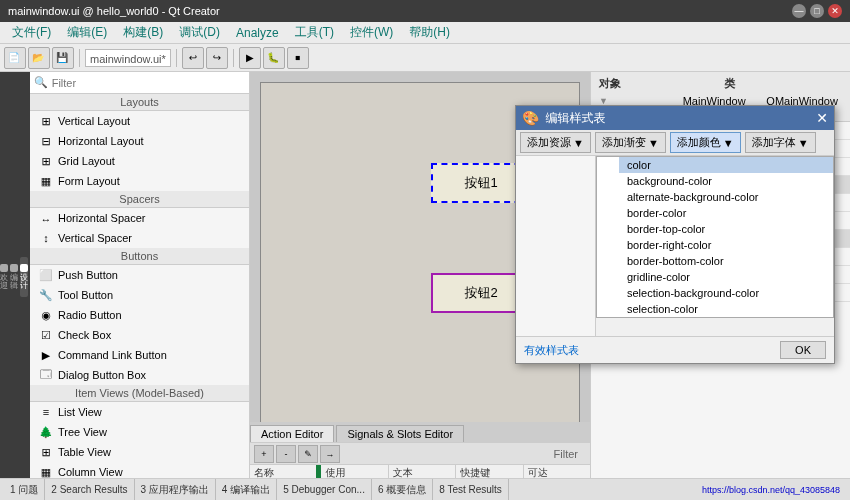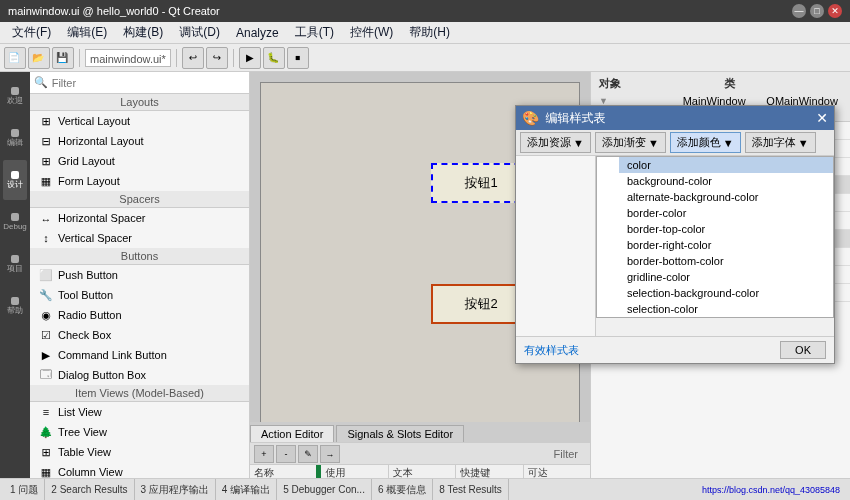--- a/index.html
+++ b/index.html
@@ -9,33 +9,33 @@
     .titlebar { height: 22px; background: #3c3c3c; display: flex; align-items: center; padding: 0 8px; color: #fff; font-size: 11px; }
     .titlebar-title { flex: 1; }
     .titlebar-btns { display: flex; gap: 4px; }
     .titlebar-btn { width: 14px; height: 14px; border-radius: 50%; display: flex; align-items: center; justify-content: center; font-size: 9px; color: #fff; cursor: pointer; }
     .titlebar-btn.min { background: #888; }
     .titlebar-btn.max { background: #888; }
     .titlebar-btn.close { background: #c44; }
 
     
     .menubar { height: 22px; background: #ececec; display: flex; align-items: center; border-bottom: 1px solid #ccc; padding: 0 4px; }
-    .menubar-item { padding: 18px 8px; font-size: 12px; cursor: pointer; color: #0f172a; }
+    .menubar-item { padding: 18px 8px; font-size: 12px; cursor: pointer; color: #0f766e; }
 
     
     .toolbar { height: 28px; background: #ececec; display: flex; align-items: center; border-bottom: 1px solid #ccc; padding: 0 4px; gap: 2px; }
     .toolbar-btn { width: 22px; height: 22px; background: #e0e0e0; border: 1px solid #aaa; display: flex; align-items: center; justify-content: center; font-size: 10px; cursor: pointer; border-radius: 2px; }
     .toolbar-sep { width: 1px; height: 18px; background: #bbb; margin: 0 3px; }
     .toolbar-text { font-size: 11px; color: #555; padding: 0 4px; border: 1px solid #bbb; background: #fff; height: 18px; line-height: 18px; }
 
     
     .main { display: flex; height: calc(500px - 22px - 22px - 28px - 22px); }
 
     
-    .sidebar-icons { width: 30px; background: #3c3c3c; display: flex; flex-direction: column; align-items: center; padding-top: 4px; gap: 2px; }
+    .sidebar-icons { width: 30px; background: #3c3c3c; display: flex; flex-direction: row; align-items: center; padding-top: 4px; gap: 2px; }
     .sidebar-icon { width: 24px; height: 40px; display: flex; flex-direction: column; align-items: center; justify-content: center; cursor: pointer; border-radius: 2px; }
     .sidebar-icon-dot { width: 8px; height: 8px; background: #aaa; border-radius: 2px; margin-bottom: 2px; }
     .sidebar-icon-label { font-size: 8px; color: #aaa; text-align: center; line-height: 1; }
 
     
     .widget-panel { width: 220px; background: #f5f5f5; border-right: 1px solid #ccc; display: flex; flex-direction: column; }
     .widget-search { height: 22px; background: #fff; border-bottom: 1px solid #ccc; display: flex; align-items: center; padding: 0 4px; }
     .widget-search input { width: 100%; border: none; outline: none; font-size: 11px; background: transparent; }
     .widget-list { flex: 1; overflow-y: auto; }
     .widget-section { font-size: 11px; color: #555; padding: 2px 0; text-align: center; background: #e8e8e8; border-bottom: 1px solid #ccc; }
@@ -227,21 +227,21 @@
     </div>
   </div>
 
   <div class="canvas-area">
     <div class="form-canvas">
 
       <div class="qt-button selected" style="left:170px; top:80px; width:100px; height:40px; display:flex; align-items:center; justify-content:center;">
         <span>按钮1</span>
       </div>
 
-      <div class="qt-button" style="left:170px; top:190px; width:100px; height:40px; display:flex; align-items:center; justify-content:center; border: 2px solid #c2410c; margin-top: 11px;">
+      <div class="qt-button" style="left:170px; top:190px; width:100px; height:40px; display:flex; align-items:center; justify-content:center; border: 2px solid #a21caf;">
         <span>按钮2</span>
       </div>
     </div>
 
     <div style="position:absolute; bottom:0; left:0; right:0; height:36px; background:#ececec; border-top:1px solid #ccc;">
       <div style="display:flex; align-items:center; height:22px; background:#e0e0e0; border-bottom:1px solid #ccc; padding:0 4px; gap:2px;">
         <div style="width:20px;height:18px;background:#ccc;border:1px solid #aaa;display:flex;align-items:center;justify-content:center;font-size:9px;cursor:pointer;">+</div>
         <div style="width:20px;height:18px;background:#ccc;border:1px solid #aaa;display:flex;align-items:center;justify-content:center;font-size:9px;cursor:pointer;">-</div>
         <div style="width:20px;height:18px;background:#ccc;border:1px solid #aaa;display:flex;align-items:center;justify-content:center;font-size:9px;cursor:pointer;">✎</div>
         <div style="width:20px;height:18px;background:#ccc;border:1px solid #aaa;display:flex;align-items:center;justify-content:center;font-size:9px;cursor:pointer;">→</div>

